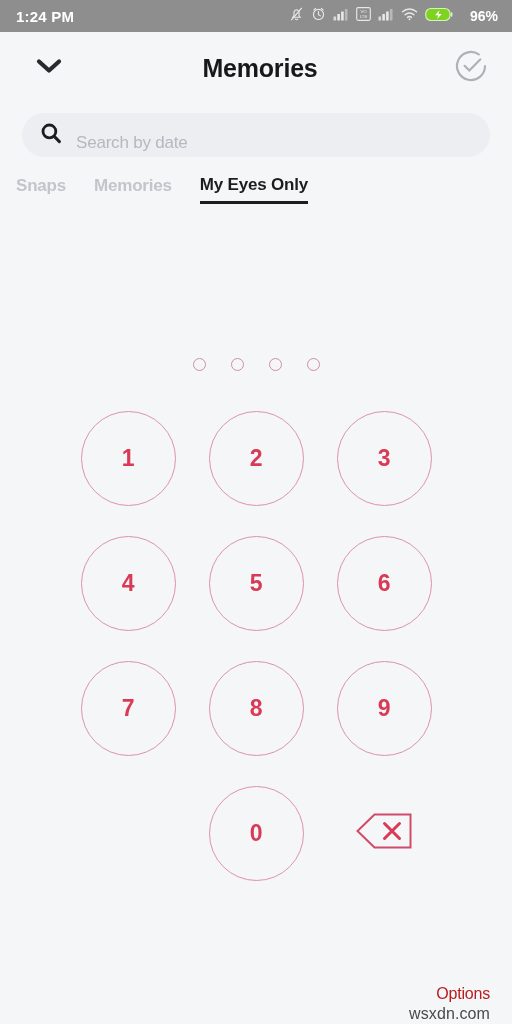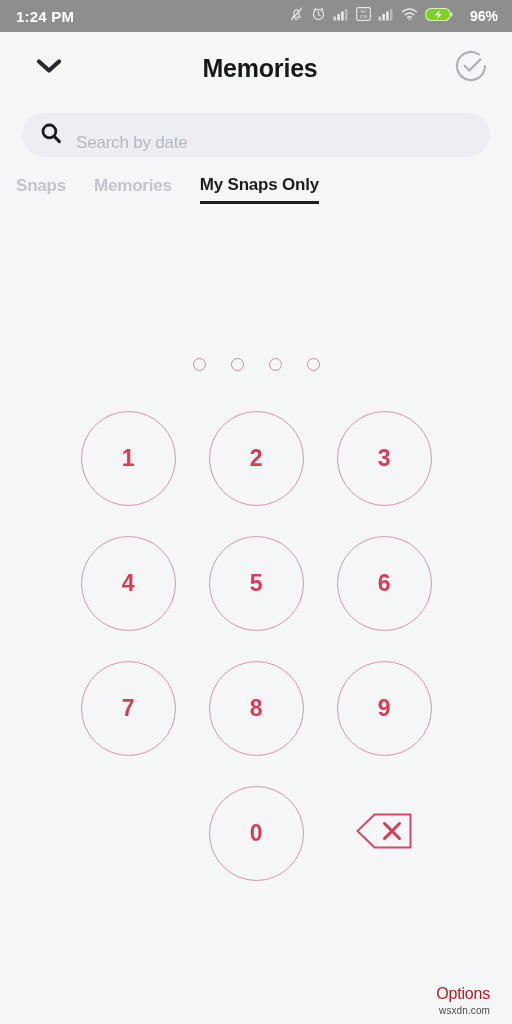--- a/index.html
+++ b/index.html
@@ -131,21 +131,21 @@
   .key.backspace { border:none; background:none; }
 
   
   .options {
     position:absolute; right:22px; top:985px;
     font-size:16px; color:#b91c1c;
     letter-spacing:-.2px;
   }
   .watermark {
     position:absolute; right:22px; top:1005px;
-    font-size:10px; color:#4a4a4a;
+    font-size:16px; color:#4a4a4a;
     letter-spacing:.1px;
   }
 </style>
 </head>
 <body>
 
 <div class="screen">
 
   <div class="statusbar">
     <span class="status-time">1:24 PM</span>
@@ -241,21 +241,21 @@
         <circle cx="9.4" cy="9.4" r="6.4" fill="none" stroke="#1d1d1f" stroke-width="2.8"></circle>
         <line x1="14.2" y1="14.4" x2="19.4" y2="19.6" stroke="#1d1d1f" stroke-width="3" stroke-linecap="round"></line>
       </svg>
     </span>
     <span class="search-text">Search by date</span>
   </div>
 
   <div class="tabs">
     <div class="tab">Snaps</div>
     <div class="tab">Memories</div>
-    <div class="tab active">My Snaps Only</div>
+    <div class="tab active">My Eyes Only</div>
   </div>
 
   <div class="pin-dots">
     <span class="pin-dot"></span>
     <span class="pin-dot"></span>
     <span class="pin-dot"></span>
     <span class="pin-dot"></span>
   </div>
 
   <div class="keypad">

